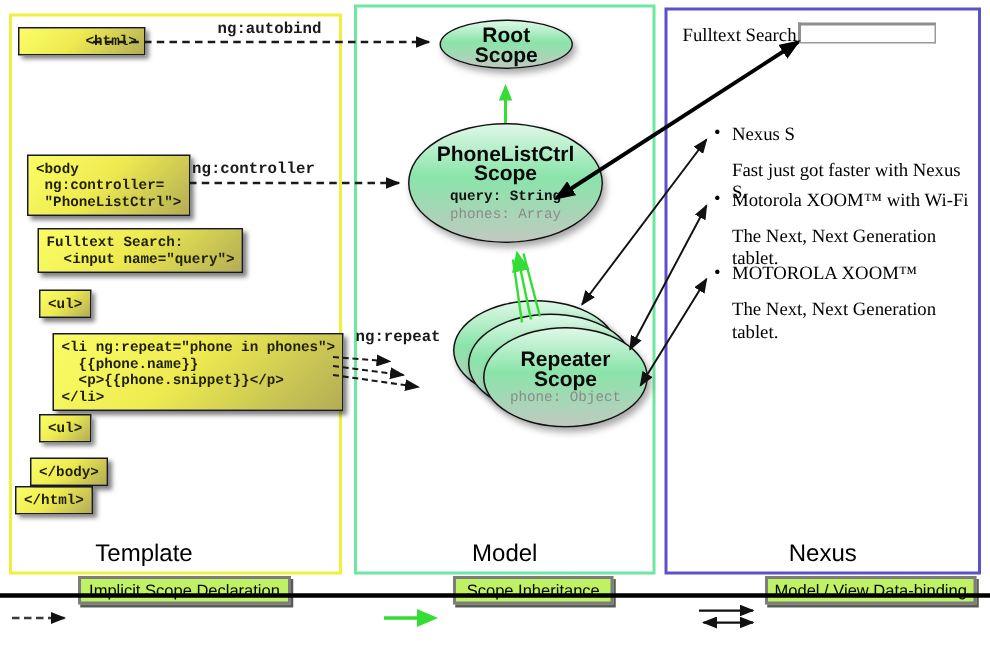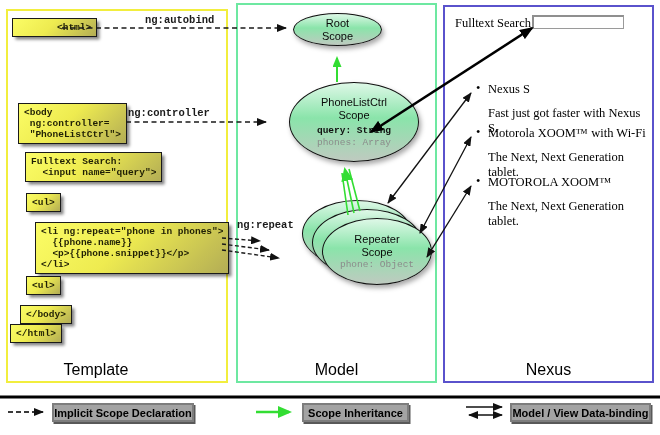--- a/index.html
+++ b/index.html
@@ -24,43 +24,43 @@
 
   .arrowlabel{position:absolute;font:bold 10.5px "Liberation Mono",monospace;color:#1a1a1a;}
   #lbl-autobind{left:145px;top:14px;}
   #lbl-controller{left:128px;top:107px;}
   #lbl-repeat{left:237px;top:219px;}
 
   .ellipse{position:absolute;border:1.5px solid #111;border-radius:50%;box-sizing:border-box;
            background:linear-gradient(180deg,var(--scope_top,#def8e7) 0%,var(--scope_mid,#8ae4aa) 45%,var(--scope_bottom,#bfcac0) 100%);
            box-shadow:2px 3px 5px rgba(0,0,0,.35);
            display:flex;flex-direction:column;align-items:center;justify-content:center;text-align:center;}
-  .etitle{font-size:11px;line-height:12.5px;color:#0a0a0a;white-space:pre;}
+  .etitle{font-size:14px;line-height:12.5px;color:#0a0a0a;white-space:pre;font-weight:bold;}
   .eprop-bold{font:bold 9.5px "Liberation Mono",monospace;color:#111;margin-top:4px;}
   .eprop-gray{font:9.5px "Liberation Mono",monospace;color:#8b8b8b;margin-top:1px;}
   #el-root{left:293px;top:13px;width:89px;height:33px;}
-  #el-phonelist{left:289px;top:82px;width:130px;height:80px;text-align:center;}
+  #el-phonelist{left:272px;top:82px;width:130px;height:80px;text-align:center;}
   #el-rep-back{left:302px;top:200px;width:110px;height:67px;}
   #el-rep-mid{left:312px;top:209px;width:110px;height:67px;}
   #el-rep-front{left:322px;top:218px;width:110px;height:67px;}
 
   .serif{font-family:"Liberation Serif",serif;}
   #view-search-label{position:absolute;left:455px;top:16px;font-size:12.5px;color:#000;}
   #view-search-input{position:absolute;left:532px;top:15px;width:92px;height:14px;box-sizing:border-box;
            background:#fff;border:1px solid #9a9a9a;border-top:2px solid #8f8f8f;border-left:2px solid #8f8f8f;
            font:11px "Liberation Serif",serif;padding:0 2px;}
   .view-item{position:absolute;left:477px;font-size:12.5px;color:#000;width:170px;}
   .vi-head{position:relative;padding-left:11px;}
   .vi-bullet{position:absolute;left:-1px;top:-1px;}
   .vi-desc{margin-top:9px;padding-left:11px;font-family:Liberation Serif, serif;}
   #vi0{top:82px;} #vi1{top:126px;} #vi2{top:175px;}
 
-  .legend-box{position:absolute;top:403px;height:19px;box-sizing:border-box;background:#a3a3a3;
+  .legend-box{position:absolute;top:384px;height:19px;box-sizing:border-box;background:#bef264;
            border:2px solid var(--legend_border,#7d7d7d);box-shadow:1.5px 2px 0 rgba(0,0,0,.65);
-           display:flex;align-items:center;justify-content:center;font-size:11px;color:#000;font-weight:bold;}
+           display:flex;align-items:center;justify-content:center;font-size:11px;color:#000;}
   #lg-implicit{left:52px;width:142px;}
   #lg-inherit{left:302px;width:107px;}
   #lg-binding{left:510px;width:141px;}
 
   #arrows{position:absolute;left:0;top:0;width:660px;height:435px;pointer-events:none;}
 </style>
 </head>
 <body>
 
 <div id="canvas">

